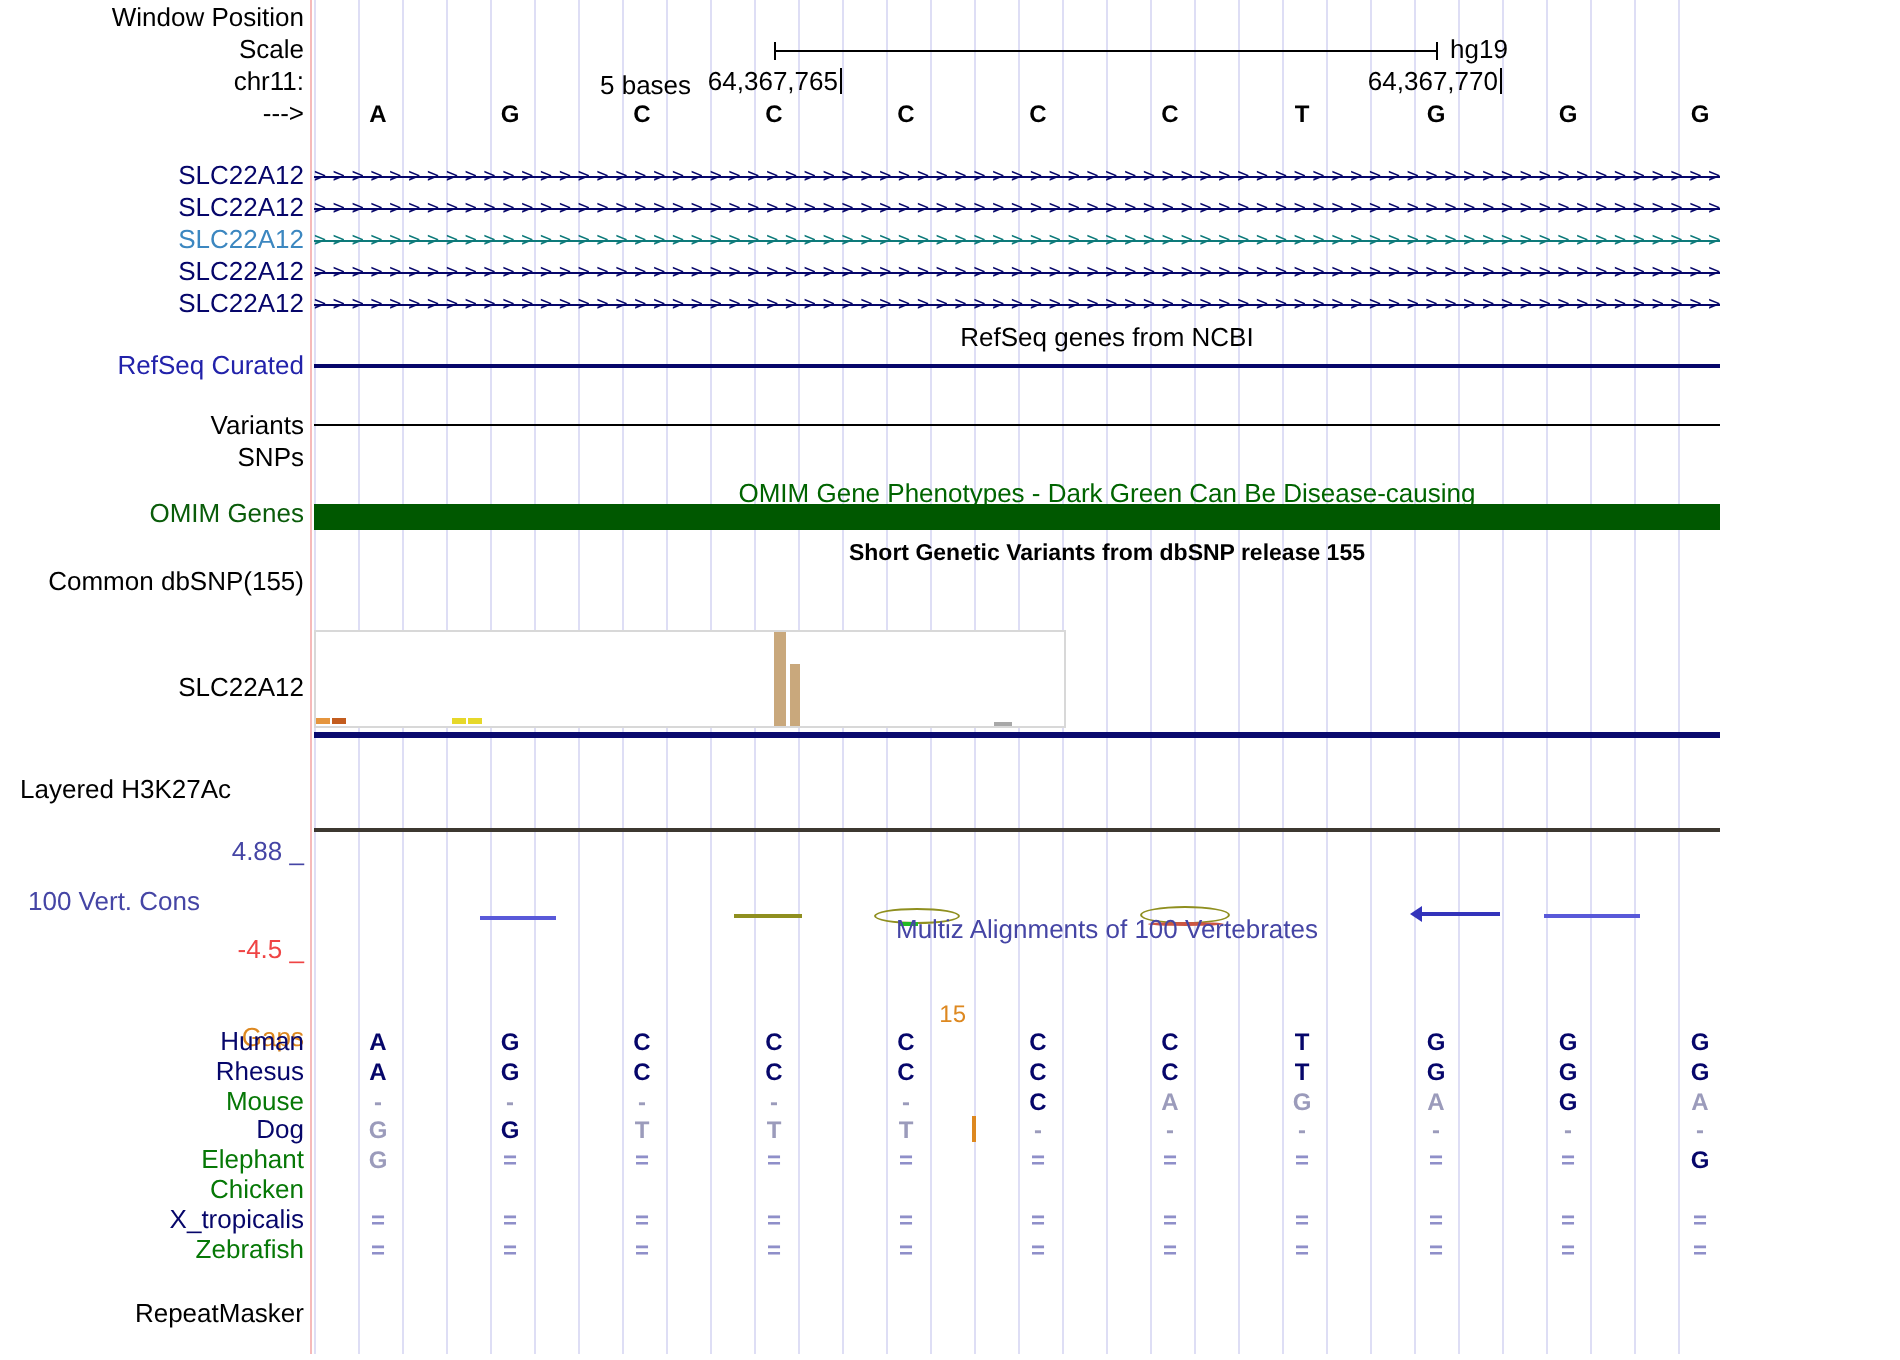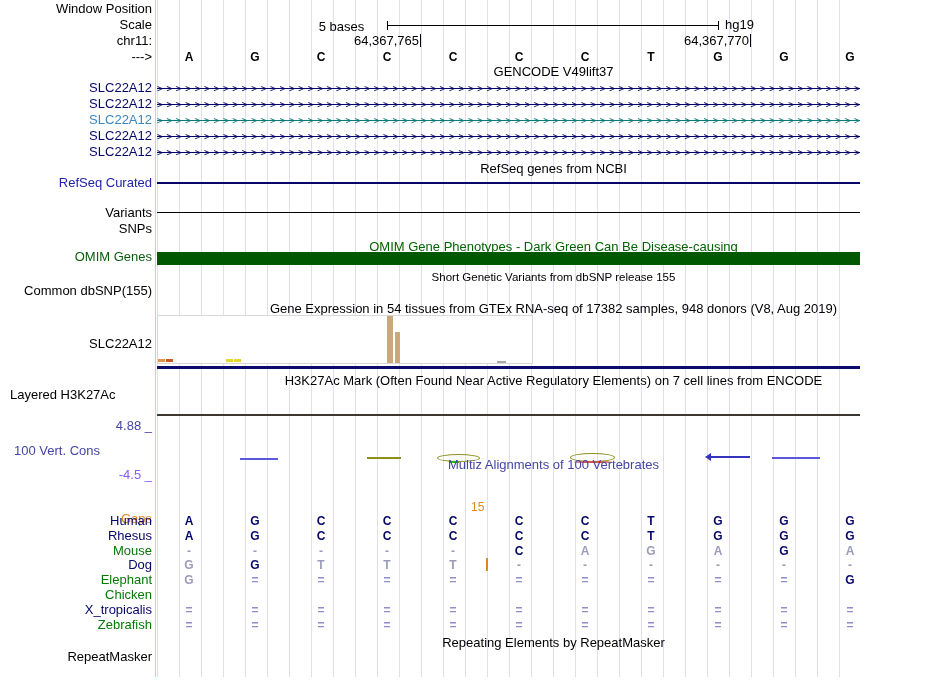--- a/index.html
+++ b/index.html
@@ -4,23 +4,23 @@
 <style>
   html,body{margin:0;padding:0;background:#fff;}
   .canvas{position:relative;width:860px;height:680px;background:#fff;overflow:hidden;
           font-family:"Liberation Sans",sans-serif;color:#000;}
   .grid{position:absolute;left:157px;top:0;width:793px;height:677px;
         background:repeating-linear-gradient(to right,#dedef5 0,#dedef5 1px,transparent 1px,transparent 22px);}
   .pinkline{position:absolute;left:155px;top:0;width:1px;height:677px;background:#f6baba;}
   .lbl{position:absolute;left:0;width:152px;text-align:right;font-size:13px;line-height:14px;white-space:nowrap;}
   .llbl{position:absolute;font-size:13px;line-height:14px;white-space:nowrap;}
   .ctitle{position:absolute;left:157px;width:793px;text-align:center;font-size:13px;line-height:13px;white-space:pre;}
-  .small{font-size:11.5px;}
+  .small{font-size:11.5px;font-weight:bold;}
   .navy{color:#06066a;} .teal-lbl{color:#3c87c0;} .blue{color:#4545a5;} .green{color:#067806;}
-  .orange{color:#dd8820;} .darkgreen{color:#006400;} .redmin{color:#8b5cf6;} .refseqblue{color:#2222aa;}
+  .orange{color:#dd8820;} .darkgreen{color:#006400;} .redmin{color:#ef4444;} .refseqblue{color:#2222aa;}
   .omimlbl{color:#0a5c0a;}
   .hline{position:absolute;}
   .generow{position:absolute;left:157px;width:793px;height:15px;overflow:hidden;
            font-family:"DejaVu Sans Mono",monospace;font-size:10px;line-height:15px;letter-spacing:3.4px;
            background-image:linear-gradient(currentColor,currentColor);background-size:100% 1px;
            background-position:0 7px;background-repeat:no-repeat;}
   .gr-navy{color:#06066a;} .gr-teal{color:#0d7a7a;}
   .mrow{position:absolute;left:0;width:950px;height:15px;}
   .cell{position:absolute;width:26px;margin-left:-13px;text-align:center;font-size:12px;line-height:14px;}
   .col0{left:189px}.col1{left:255px}.col2{left:321px}.col3{left:387px}.col4{left:453px}.col5{left:519px}
@@ -38,21 +38,21 @@
 </head>
 <body>
 
 <div class="canvas">
   <div class="grid"></div>
   <div class="pinkline"></div>
 
   <div class="lbl" style="top:2px">Window Position</div>
 
   <div class="lbl" style="top:18px">Scale</div>
-  <div class="llbl" style="left:300px;top:20px;width:83px;text-align:center">5 bases</div>
+  <div class="llbl" style="left:300px;top:36px;width:83px;text-align:left">5 bases</div>
   <div class="hline" style="left:387px;top:25px;width:331px;height:1px;background:#000"></div>
   <div class="tick" style="left:387px;top:21px;height:9px"></div>
   <div class="tick" style="left:718px;top:21px;height:9px"></div>
   <div class="llbl" style="left:725px;top:18px">hg19</div>
 
   <div class="lbl" style="top:34px">chr11:</div>
   <div class="llbl" style="left:319px;top:34px;width:100px;text-align:right">64,367,765</div>
   <div class="tick" style="left:420px;top:34px;height:13px"></div>
   <div class="llbl" style="left:649px;top:34px;width:100px;text-align:right">64,367,770</div>
   <div class="tick" style="left:750px;top:34px;height:13px"></div>
@@ -66,21 +66,20 @@
       <b class="cell col4 bse">C</b>
       <b class="cell col5 bse">C</b>
       <b class="cell col6 bse">C</b>
       <b class="cell col7 bse">T</b>
       <b class="cell col8 bse">G</b>
       <b class="cell col9 bse">G</b>
       <b class="cell col10 bse">G</b>
       <b class="cell col11 bse">C</b>
   </div>
 
-  <div class="ctitle" style="top:65px">GENCODE V49lift37</div>
   <div class="lbl navy" style="top:81px">SLC22A12</div>
   <div class="generow gr-navy" style="top:81px">&gt;&gt;&gt;&gt;&gt;&gt;&gt;&gt;&gt;&gt;&gt;&gt;&gt;&gt;&gt;&gt;&gt;&gt;&gt;&gt;&gt;&gt;&gt;&gt;&gt;&gt;&gt;&gt;&gt;&gt;&gt;&gt;&gt;&gt;&gt;&gt;&gt;&gt;&gt;&gt;&gt;&gt;&gt;&gt;&gt;&gt;&gt;&gt;&gt;&gt;&gt;&gt;&gt;&gt;&gt;&gt;&gt;&gt;&gt;&gt;&gt;&gt;&gt;&gt;&gt;&gt;&gt;&gt;&gt;&gt;&gt;&gt;&gt;&gt;&gt;&gt;&gt;&gt;&gt;&gt;&gt;&gt;&gt;&gt;&gt;&gt;&gt;&gt;</div>
   <div class="lbl navy" style="top:97px">SLC22A12</div>
   <div class="generow gr-navy" style="top:97px">&gt;&gt;&gt;&gt;&gt;&gt;&gt;&gt;&gt;&gt;&gt;&gt;&gt;&gt;&gt;&gt;&gt;&gt;&gt;&gt;&gt;&gt;&gt;&gt;&gt;&gt;&gt;&gt;&gt;&gt;&gt;&gt;&gt;&gt;&gt;&gt;&gt;&gt;&gt;&gt;&gt;&gt;&gt;&gt;&gt;&gt;&gt;&gt;&gt;&gt;&gt;&gt;&gt;&gt;&gt;&gt;&gt;&gt;&gt;&gt;&gt;&gt;&gt;&gt;&gt;&gt;&gt;&gt;&gt;&gt;&gt;&gt;&gt;&gt;&gt;&gt;&gt;&gt;&gt;&gt;&gt;&gt;&gt;&gt;&gt;&gt;&gt;&gt;</div>
   <div class="lbl teal-lbl" style="top:113px">SLC22A12</div>
   <div class="generow gr-teal" style="top:113px">&gt;&gt;&gt;&gt;&gt;&gt;&gt;&gt;&gt;&gt;&gt;&gt;&gt;&gt;&gt;&gt;&gt;&gt;&gt;&gt;&gt;&gt;&gt;&gt;&gt;&gt;&gt;&gt;&gt;&gt;&gt;&gt;&gt;&gt;&gt;&gt;&gt;&gt;&gt;&gt;&gt;&gt;&gt;&gt;&gt;&gt;&gt;&gt;&gt;&gt;&gt;&gt;&gt;&gt;&gt;&gt;&gt;&gt;&gt;&gt;&gt;&gt;&gt;&gt;&gt;&gt;&gt;&gt;&gt;&gt;&gt;&gt;&gt;&gt;&gt;&gt;&gt;&gt;&gt;&gt;&gt;&gt;&gt;&gt;&gt;&gt;&gt;&gt;</div>
   <div class="lbl navy" style="top:129px">SLC22A12</div>
   <div class="generow gr-navy" style="top:129px">&gt;&gt;&gt;&gt;&gt;&gt;&gt;&gt;&gt;&gt;&gt;&gt;&gt;&gt;&gt;&gt;&gt;&gt;&gt;&gt;&gt;&gt;&gt;&gt;&gt;&gt;&gt;&gt;&gt;&gt;&gt;&gt;&gt;&gt;&gt;&gt;&gt;&gt;&gt;&gt;&gt;&gt;&gt;&gt;&gt;&gt;&gt;&gt;&gt;&gt;&gt;&gt;&gt;&gt;&gt;&gt;&gt;&gt;&gt;&gt;&gt;&gt;&gt;&gt;&gt;&gt;&gt;&gt;&gt;&gt;&gt;&gt;&gt;&gt;&gt;&gt;&gt;&gt;&gt;&gt;&gt;&gt;&gt;&gt;&gt;&gt;&gt;&gt;</div>
   <div class="lbl navy" style="top:145px">SLC22A12</div>
   <div class="generow gr-navy" style="top:145px">&gt;&gt;&gt;&gt;&gt;&gt;&gt;&gt;&gt;&gt;&gt;&gt;&gt;&gt;&gt;&gt;&gt;&gt;&gt;&gt;&gt;&gt;&gt;&gt;&gt;&gt;&gt;&gt;&gt;&gt;&gt;&gt;&gt;&gt;&gt;&gt;&gt;&gt;&gt;&gt;&gt;&gt;&gt;&gt;&gt;&gt;&gt;&gt;&gt;&gt;&gt;&gt;&gt;&gt;&gt;&gt;&gt;&gt;&gt;&gt;&gt;&gt;&gt;&gt;&gt;&gt;&gt;&gt;&gt;&gt;&gt;&gt;&gt;&gt;&gt;&gt;&gt;&gt;&gt;&gt;&gt;&gt;&gt;&gt;&gt;&gt;&gt;&gt;</div>
@@ -93,52 +92,50 @@
   <div class="hline" style="left:157px;top:212px;width:793px;height:1px;background:#000"></div>
   <div class="lbl" style="top:222px">SNPs</div>
 
   <div class="ctitle darkgreen" style="top:240px">OMIM Gene Phenotypes - Dark Green Can Be Disease-causing</div>
   <div class="lbl omimlbl" style="top:250px">OMIM Genes</div>
   <div class="hline" style="left:157px;top:252px;width:793px;height:13px;background:#005800"></div>
 
   <div class="ctitle small" style="top:271px">Short Genetic Variants from dbSNP release 155</div>
   <div class="lbl" style="top:284px">Common dbSNP(155)</div>
 
-  <div class="ctitle" style="top:302px">Gene Expression in 54 tissues from GTEx RNA-seq of 17382 samples, 948 donors (V8, Aug 2019)</div>
   <div class="gtexbox"></div>
   <div class="lbl" style="top:337px">SLC22A12</div>
   <div class="bar" style="left:158px;top:359px;width:7px;height:3px;background:#e5953e"></div>
   <div class="bar" style="left:166px;top:359px;width:7px;height:3px;background:#c35c1e"></div>
   <div class="bar" style="left:226px;top:359px;width:7px;height:3px;background:#e6d82a"></div>
   <div class="bar" style="left:234px;top:359px;width:7px;height:3px;background:#e6d82a"></div>
   <div class="bar" style="left:387px;top:316px;width:6px;height:47px;background:#c9a87c"></div>
   <div class="bar" style="left:395px;top:332px;width:5px;height:31px;background:#c9a87c"></div>
   <div class="bar" style="left:497px;top:361px;width:9px;height:2px;background:#a8a8a8"></div>
   <div class="hline" style="left:157px;top:366px;width:793px;height:3px;background:#0b0b6e"></div>
 
-  <div class="ctitle" style="top:374px">H3K27Ac Mark (Often Found Near Active Regulatory Elements) on 7 cell lines from ENCODE</div>
   <div class="llbl" style="left:10px;top:388px">Layered H3K27Ac</div>
   <div class="hline" style="left:157px;top:414px;width:793px;height:2px;background:#3c3830"></div>
 
   <div class="lbl blue" style="top:419px">4.88 _</div>
   <div class="llbl blue" style="left:14px;top:444px">100 Vert. Cons</div>
   <div class="lbl redmin" style="top:468px">-4.5 _</div>
   <div class="hline" style="left:240px;top:458px;width:38px;height:2px;background:#5959d9"></div>
   <div class="hline" style="left:367px;top:457px;width:34px;height:2px;background:#8f8f1f"></div>
   <div class="ellipse" style="left:437px;top:454px;width:43px;height:8px"></div>
   <div class="hline" style="left:450px;top:461px;width:9px;height:2px;background:#22bb22"></div>
   <div class="ellipse" style="left:570px;top:453px;width:45px;height:9px"></div>
   <div class="hline" style="left:574px;top:461px;width:38px;height:2px;background:#cc5544;border-radius:50%"></div>
   <div class="arrowhead" style="left:705px;top:453px"></div>
   <div class="hline" style="left:711px;top:456px;width:39px;height:2px;background:#3333bb"></div>
   <div class="hline" style="left:772px;top:457px;width:48px;height:2px;background:#5959d9"></div>
 
   <div class="ctitle blue" style="top:458px">Multiz Alignments of 100 Vertebrates</div>
   <div class="lbl orange" style="top:512px">Gaps</div>
-  <div class="llbl orange" style="left:471px;top:500px;width:28px;text-align:left;font-size:12px">15</div>
+  <div class="llbl orange" style="left:455px;top:500px;width:28px;text-align:right;font-size:12px">15</div>
   <div class="llbl orange" style="left:863px;top:500px;width:28px;text-align:center;font-size:12px">13</div>
   <div class="hline" style="left:486px;top:558px;width:2px;height:13px;background:#dd8820"></div>
   <div class="hline" style="left:881px;top:573px;width:2px;height:13px;background:#dd8820"></div>
 
   <div class="mrow" style="top:514px">
     <div class="lbl navy">Human</div>
     <b class="cell col0 dk">A</b>
       <b class="cell col1 dk">G</b>
       <b class="cell col2 dk">C</b>
       <b class="cell col3 dk">C</b>
@@ -238,15 +235,14 @@
       <b class="cell col4 eq">=</b>
       <b class="cell col5 eq">=</b>
       <b class="cell col6 eq">=</b>
       <b class="cell col7 eq">=</b>
       <b class="cell col8 eq">=</b>
       <b class="cell col9 eq">=</b>
       <b class="cell col10 eq">=</b>
       <b class="cell col11 eq">=</b>
   </div>
 
-  <div class="ctitle" style="top:636px">Repeating Elements by RepeatMasker</div>
   <div class="lbl" style="top:650px">RepeatMasker</div>
 </div>
 
 </body></html>

